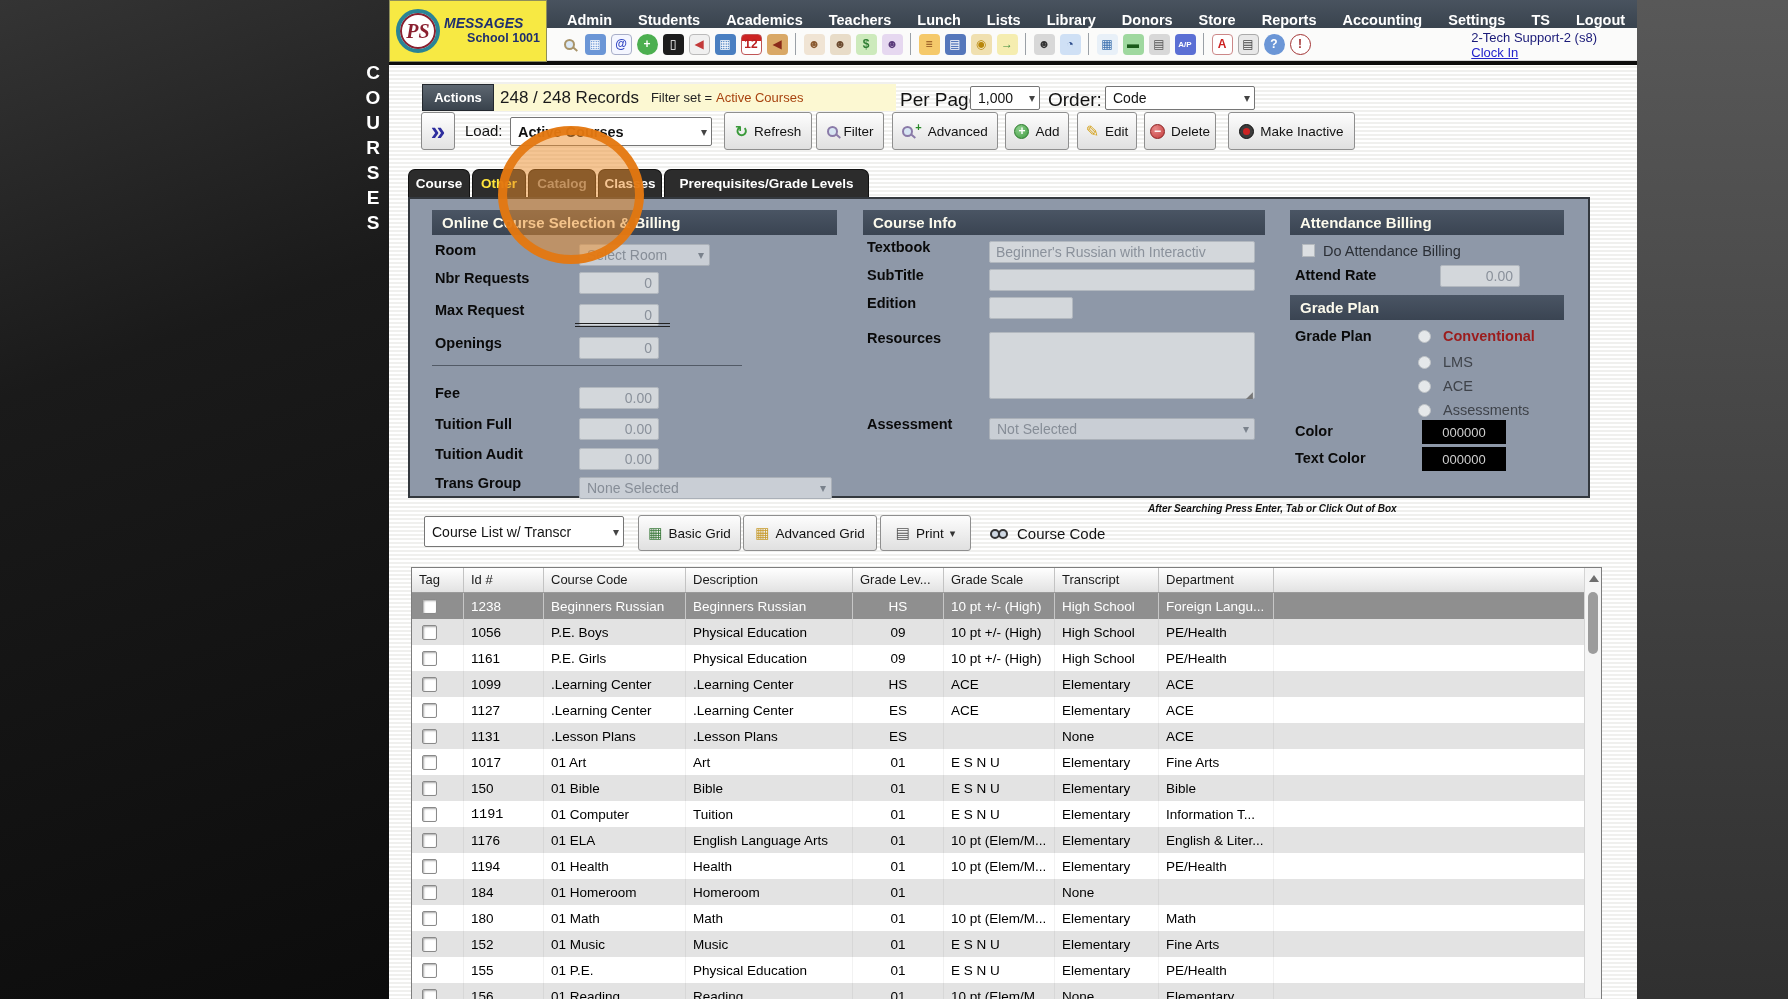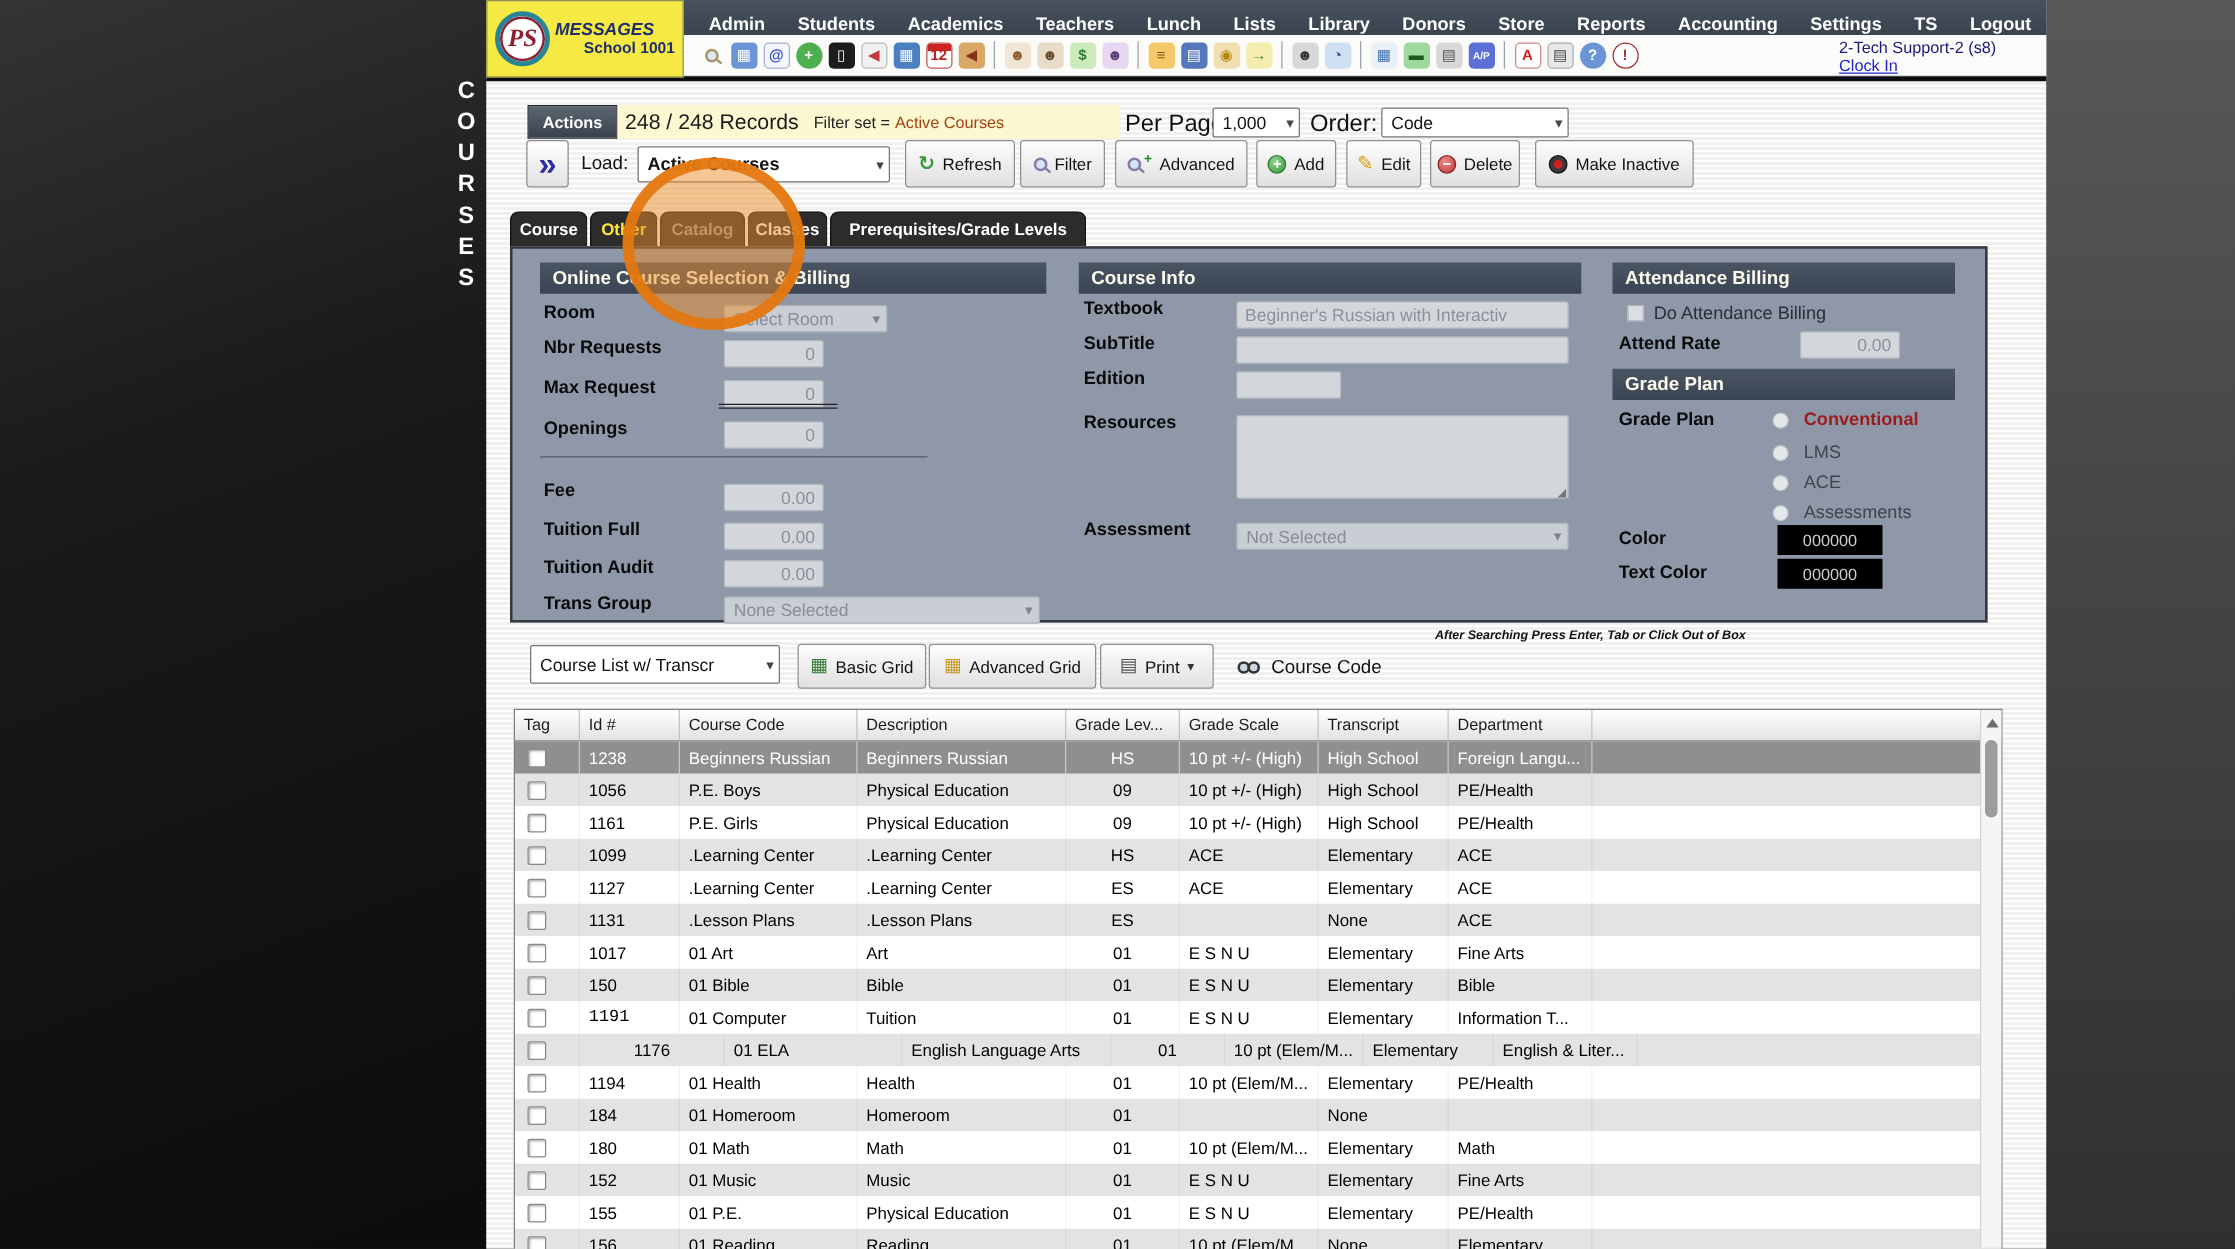--- a/index.html
+++ b/index.html
@@ -534,21 +534,21 @@
           <div class="td center" style="width: 91px;">01</div>
           <div class="td" style="width: 111px;">E S N U</div>
           <div class="td" style="width: 104px;">Elementary</div>
           <div class="td" style="width: 115px;">Information T...</div>
           <div class="td" style="flex: 1 1 0%; border-right: none;"></div>
         </div>
         <div class="tr shaded">
           <div class="td" style="width: 52px; padding-left: 0px;">
             <div class="row-check"></div>
           </div>
-          <div class="td" style="width: 80px; margin-left: 36px;">1176</div>
+          <div class="td" style="width: 80px;">1176</div>
           <div class="td" style="width: 142px;">01 ELA</div>
           <div class="td" style="width: 167px;">English Language Arts</div>
           <div class="td center" style="width: 91px;">01</div>
           <div class="td" style="width: 111px;">10 pt (Elem/M...</div>
           <div class="td" style="width: 104px;">Elementary</div>
           <div class="td" style="width: 115px;">English &amp; Liter...</div>
           <div class="td" style="flex: 1 1 0%; border-right: none;"></div>
         </div>
         <div class="tr">
           <div class="td" style="width: 52px; padding-left: 0px;">

